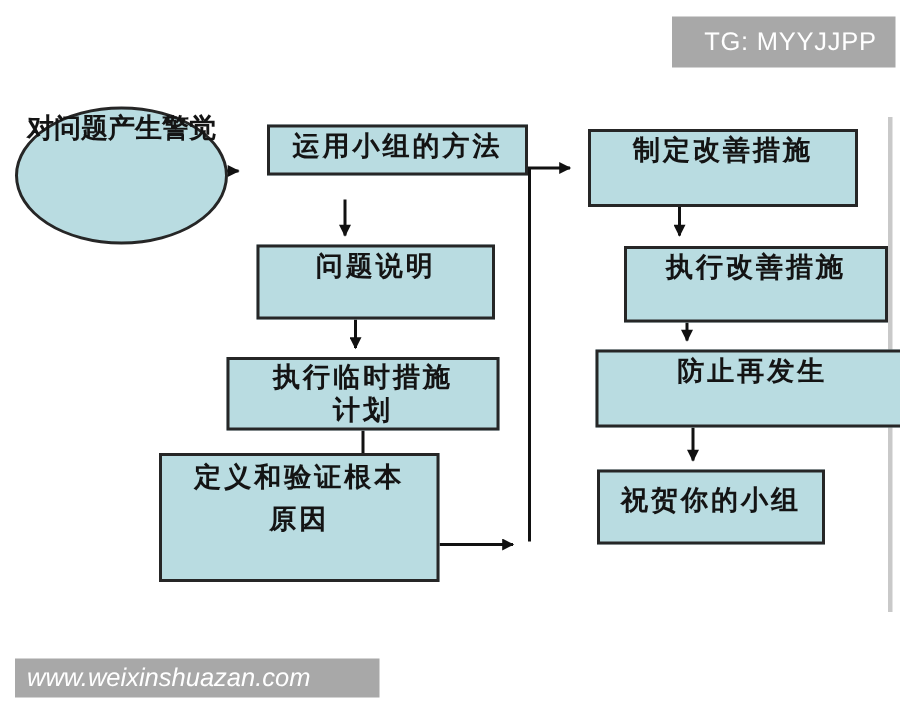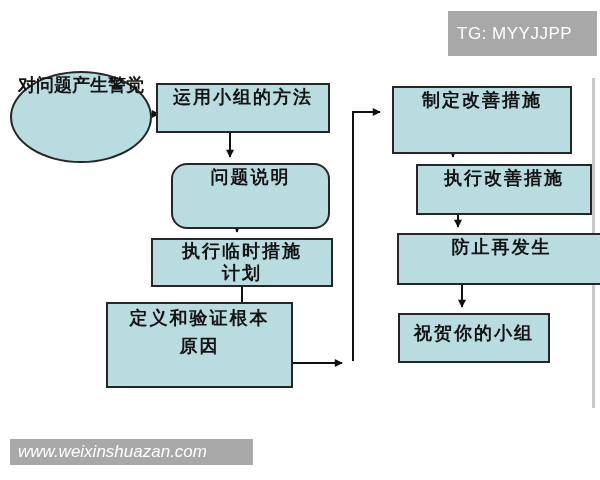--- a/index.html
+++ b/index.html
@@ -40,27 +40,28 @@
     letter-spacing:0;
     font-size:18px;
   }
   .top-align{align-items:flex-start;padding-top:6px;}
   
   svg.connectors{position:absolute;left:0;top:0;width:600px;height:480px;pointer-events:none;}
   .conn{stroke:var(--connector,#111);stroke-width:2;fill:none;}
   .arrowhead{fill:var(--connector,#111);}
   
   .tg-badge{
-    position:absolute;left:448px;top:11px;width:149px;height:45px;
+    position:absolute;left:448px;top:11px;width:149px;height:34px;
     background:var(--watermark-bg,#a8a8a8);
     color:var(--watermark-text,#fff);
     font-size:17px;
     display:flex;align-items:center;
     padding-left:9px;box-sizing:border-box;
     letter-spacing:0.5px;
+    justify-content:center;
   }
   .site-bar{
     position:absolute;left:10px;top:439px;width:243px;height:26px;
     background:var(--watermark-bg,#a8a8a8);
     color:var(--watermark-text,#fff);
     font-size:17px;
     display:flex;align-items:center;
     padding-left:8px;box-sizing:border-box;font-style:italic;
   }
   .edge-line{
@@ -102,39 +103,39 @@
 
     <line class="conn" x1="458" y1="215" x2="458" y2="227" marker-end="url(#arw)"></line>
 
     <line class="conn" x1="462" y1="285" x2="462" y2="307" marker-end="url(#arw)"></line>
   </svg>
 
   <div class="node ellipse" style="left:10px;top:71px;width:142px;height:92px;">
     <span class="node-label">对问题产生警觉</span>
   </div>
 
-  <div class="node" style="left:156px;top:83px;width:174px;height:50px;">
+  <div class="node" style="left:178px;top:83px;width:174px;height:34px;">
     <span class="node-label">运用小组的方法</span>
   </div>
 
-  <div class="node" style="left:171px;top:163px;width:159px;height:66px;border-radius:16px;">
+  <div class="node" style="left:171px;top:163px;width:159px;height:50px;">
     <span class="node-label">问题说明</span>
   </div>
 
   <div class="node" style="left:151px;top:238px;width:182px;height:49px;line-height:22px;">
     <span class="node-label">执行临时措施
 计划</span>
   </div>
 
   <div class="node" style="left:106px;top:302px;width:187px;height:86px;line-height:28px;">
     <span class="node-label">定义和验证根本
 原因</span>
   </div>
 
-  <div class="node" style="left:392px;top:86px;width:180px;height:68px;">
+  <div class="node" style="left:392px;top:86px;width:180px;height:52px;">
     <span class="node-label">制定改善措施</span>
   </div>
 
   <div class="node" style="left:416px;top:164px;width:176px;height:51px;">
     <span class="node-label">执行改善措施</span>
   </div>
 
   <div class="node" style="left:397px;top:233px;width:209px;height:52px;">
     <span class="node-label">防止再发生</span>
   </div>

